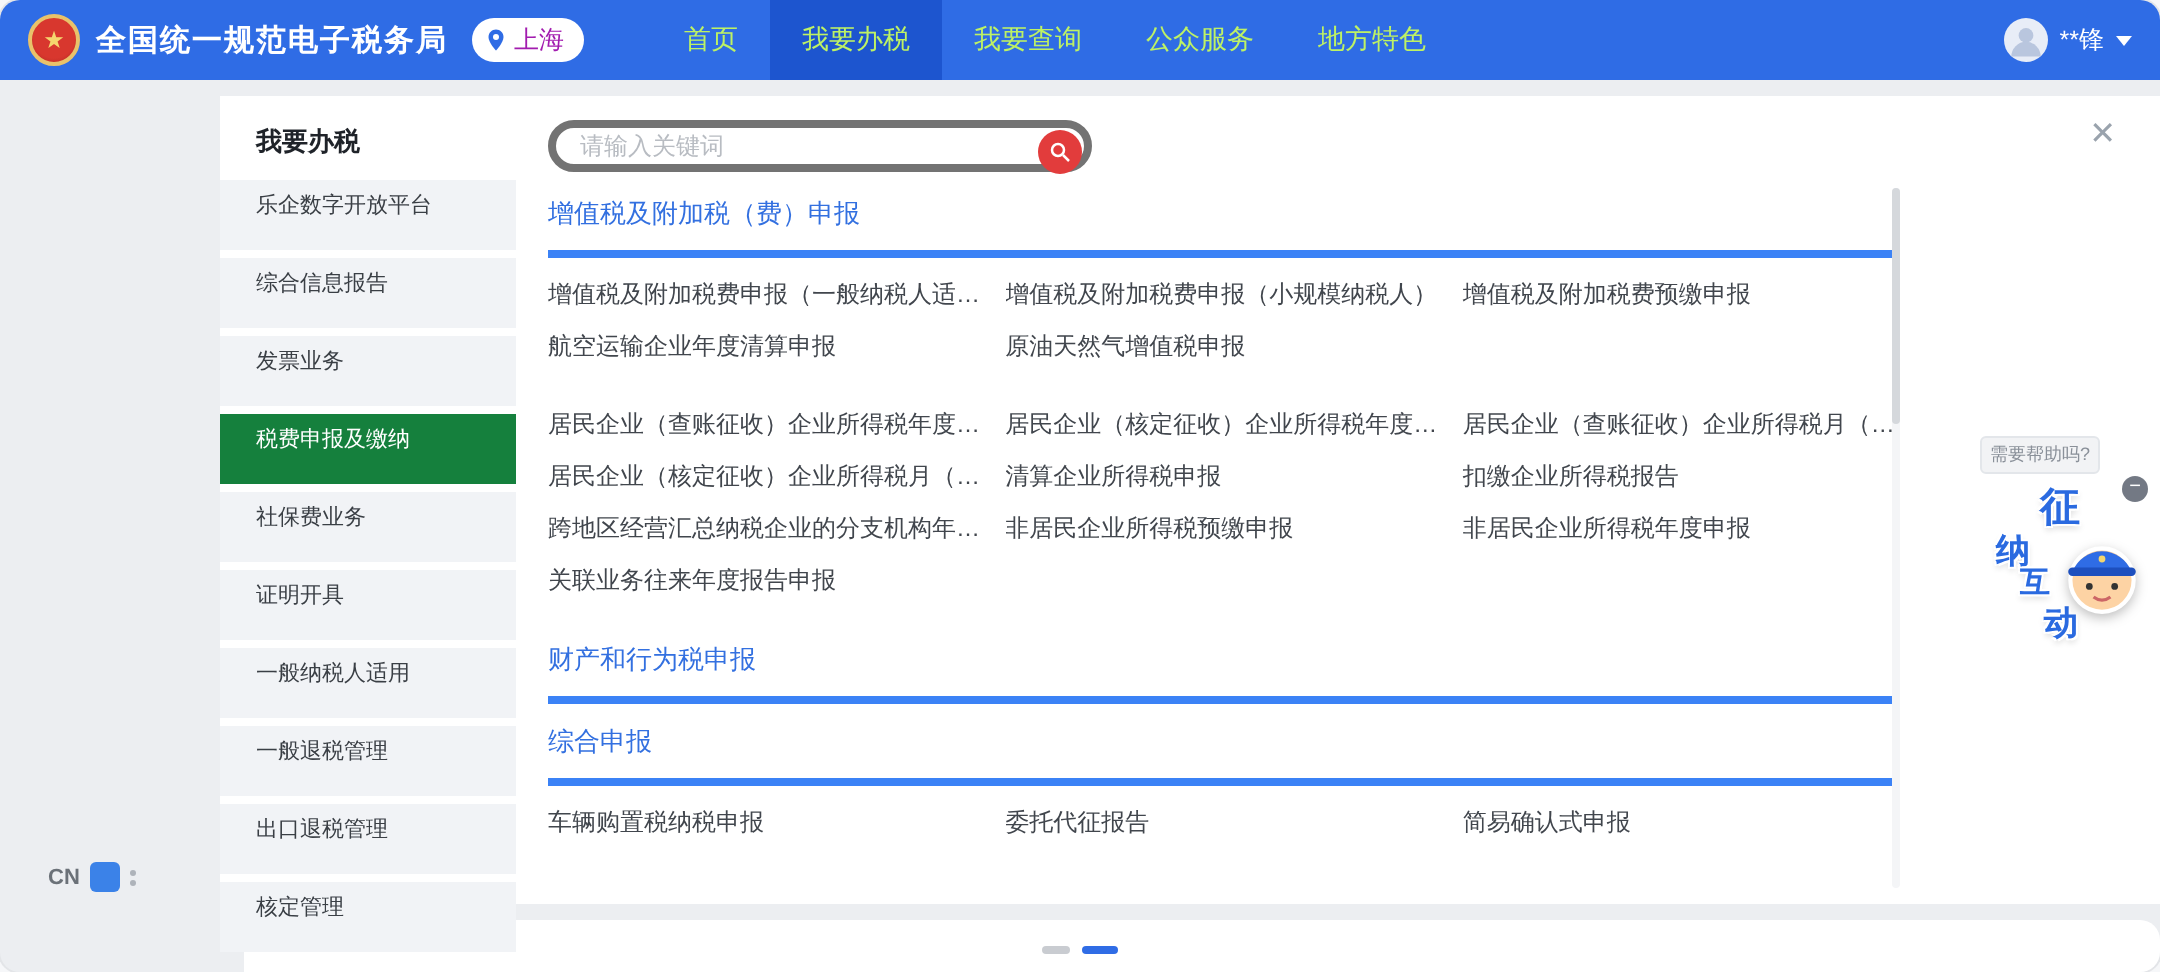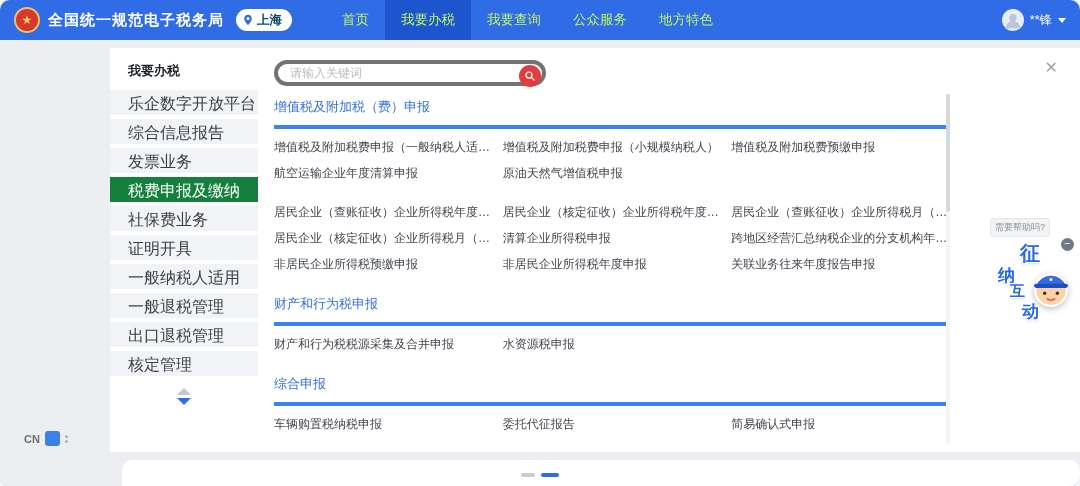--- a/index.html
+++ b/index.html
@@ -3,31 +3,31 @@
 <meta charset="utf-8">
 <style>
   * { margin:0; padding:0; box-sizing:border-box; }
   body { background:#f6f7f9; font-family:"Liberation Sans","DejaVu Sans",sans-serif; }
   .window { position:relative; width:1080px; height:486px; background:#eceef1; border-radius:10px; overflow:hidden; box-shadow:0 0 0 1px #e3e5e8; }
 
   
   .topbar { position:absolute; top:0; left:0; right:0; height:40px; background:#2f6ce5; display:flex; align-items:center; padding:0 14px; z-index:30; }
   .emblem { width:26px; height:26px; border-radius:50%; background:radial-gradient(circle at 50% 45%, #d8372e 62%, #a9271f 100%); border:2px solid #e9c26a; color:#f5d66e; display:flex; align-items:center; justify-content:center; font-size:12px; margin-right:8px; flex:none; }
   .brand-title { color:#fff; font-size:15px; font-weight:bold; letter-spacing:1px; margin-right:12px; white-space:nowrap; }
-  .location-pill { background:#fff; color:#0c4a6e; height:22px; border-radius:12px; display:flex; align-items:center; padding:0 10px 0 6px; font-size:12.5px; font-weight:bold; gap:3px; cursor:pointer; flex:none; }
+  .location-pill { background:#fff; color:#a21caf; height:22px; border-radius:12px; display:flex; align-items:center; padding:0 10px 0 6px; font-size:12.5px; font-weight:normal; gap:3px; cursor:pointer; flex:none; }
   .mainnav { display:flex; height:40px; margin-left:34px; }
   .nav-item { color:#bef264; font-size:13.5px; line-height:40px; padding:0 16px; cursor:pointer; white-space:nowrap; }
   .nav-item.active { background:#1d55cf; }
   .userbox { margin-left:auto; display:flex; align-items:center; gap:6px; color:#fff; font-size:12.5px; cursor:pointer; }
   .caret { width:0; height:0; border-left:4px solid transparent; border-right:4px solid transparent; border-top:5px solid #fff; }
 
   
   .sidebar { position:absolute; left:110px; top:48px; width:148px; bottom:34px; background:#fff; z-index:20; padding-top:6px; }
   .sidebar-title { font-size:13px; font-weight:bold; color:#1f2329; padding:8px 0 10px 18px; }
-  .side-item { height:25px; line-height:27px; background:#f1f3f6; color:#3a3f45; font-size:16px; padding-left:18px; margin-bottom:4px; cursor:pointer; white-space:nowrap; overflow:hidden; }
+  .side-item { height:35px; line-height:27px; background:#f1f3f6; color:#3a3f45; font-size:11px; padding-left:18px; margin-bottom:4px; cursor:pointer; white-space:nowrap; overflow:hidden; }
   .side-item.active { background:#15803d; color:#fff; }
   .sidebar-pager { margin-top:12px; }
   .tri { display:block; width:0; height:0; border-left:7px solid transparent; border-right:7px solid transparent; margin:0 auto 3px; cursor:pointer; }
   .tri.up { border-bottom:7px solid #c3c8cf; }
   .tri.down { border-top:7px solid #2f6ce5; }
 
   
   .content { position:absolute; left:258px; top:48px; right:0; bottom:34px; background:#fff; z-index:20; padding:12px 0 0 16px; }
   .searchbar { position:relative; width:272px; height:26px; border:4px solid #737373; border-radius:14px; background:#fff; }
   .searchbar input { position:absolute; left:12px; top:0; height:100%; width:218px; border:none; outline:none; font-size:12px; color:#333; background:transparent; font-family:inherit; }
@@ -143,32 +143,29 @@
             <div class="menu-item">原油天然气增值税申报</div>
           </div>
         </div>
         <div class="menu-section">
           <div class="item-grid">
             <div class="menu-item">居民企业（查账征收）企业所得税年度申报</div>
             <div class="menu-item">居民企业（核定征收）企业所得税年度申报</div>
             <div class="menu-item">居民企业（查账征收）企业所得税月（季）度...</div>
             <div class="menu-item">居民企业（核定征收）企业所得税月（季）度...</div>
             <div class="menu-item">清算企业所得税申报</div>
+            <div class="menu-item">扣缴企业所得税报告</div>
             <div class="menu-item">跨地区经营汇总纳税企业的分支机构年度纳税...</div>
             <div class="menu-item">非居民企业所得税预缴申报</div>
             <div class="menu-item">非居民企业所得税年度申报</div>
             <div class="menu-item">关联业务往来年度报告申报</div>
           </div>
         </div>
         <div class="menu-section">
           <div class="section-title">财产和行为税申报</div>
-          <div class="item-grid">
-            <div class="menu-item">财产和行为税税源采集及合并申报</div>
-            <div class="menu-item">水资源税申报</div>
-          </div>
         </div>
         <div class="menu-section">
           <div class="section-title">综合申报</div>
           <div class="item-grid">
             <div class="menu-item">车辆购置税纳税申报</div>
             <div class="menu-item">委托代征报告</div>
             <div class="menu-item">简易确认式申报</div>
           </div>
         </div>
       </div>

